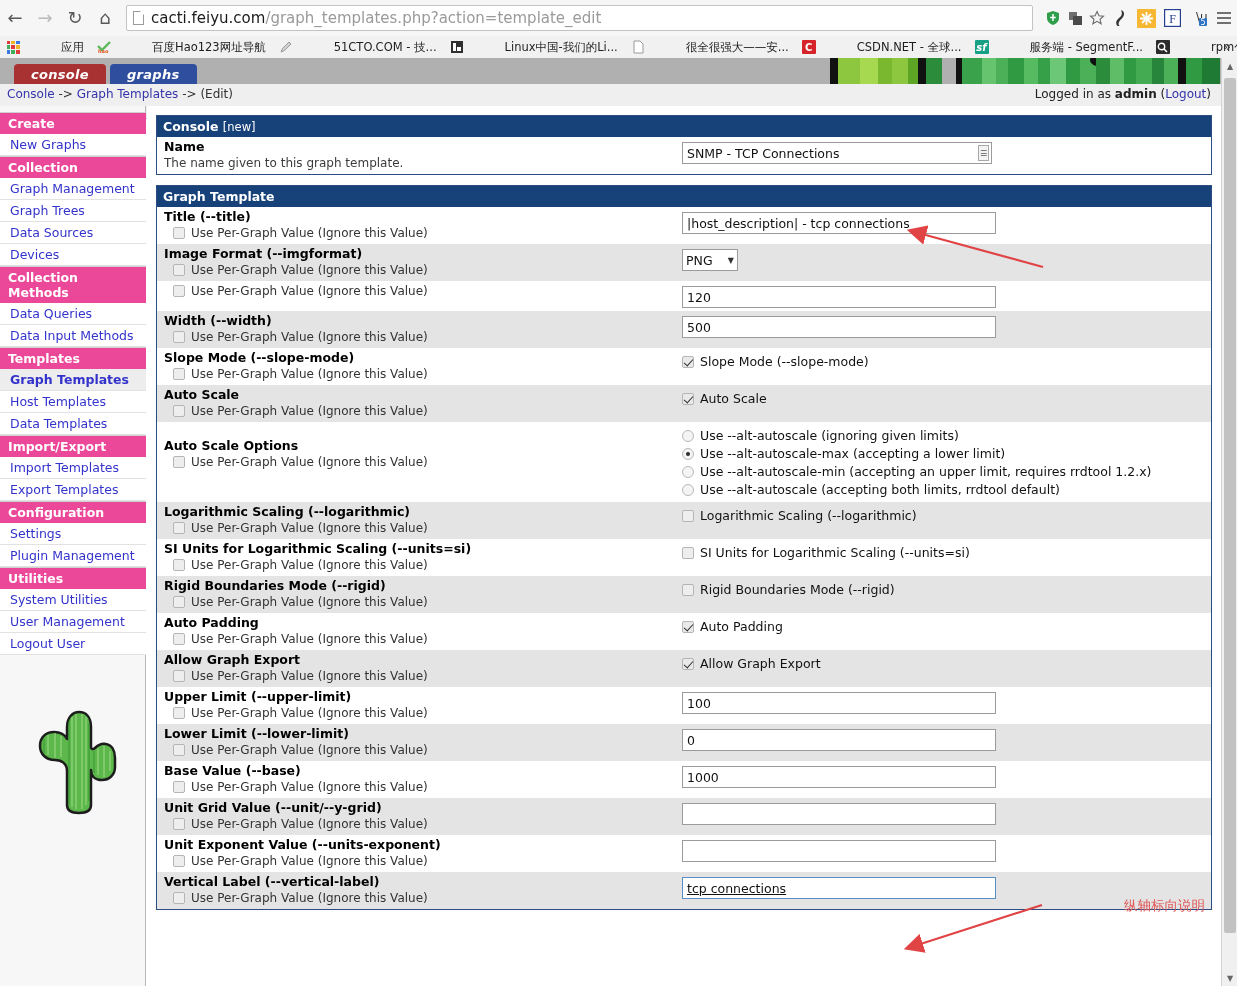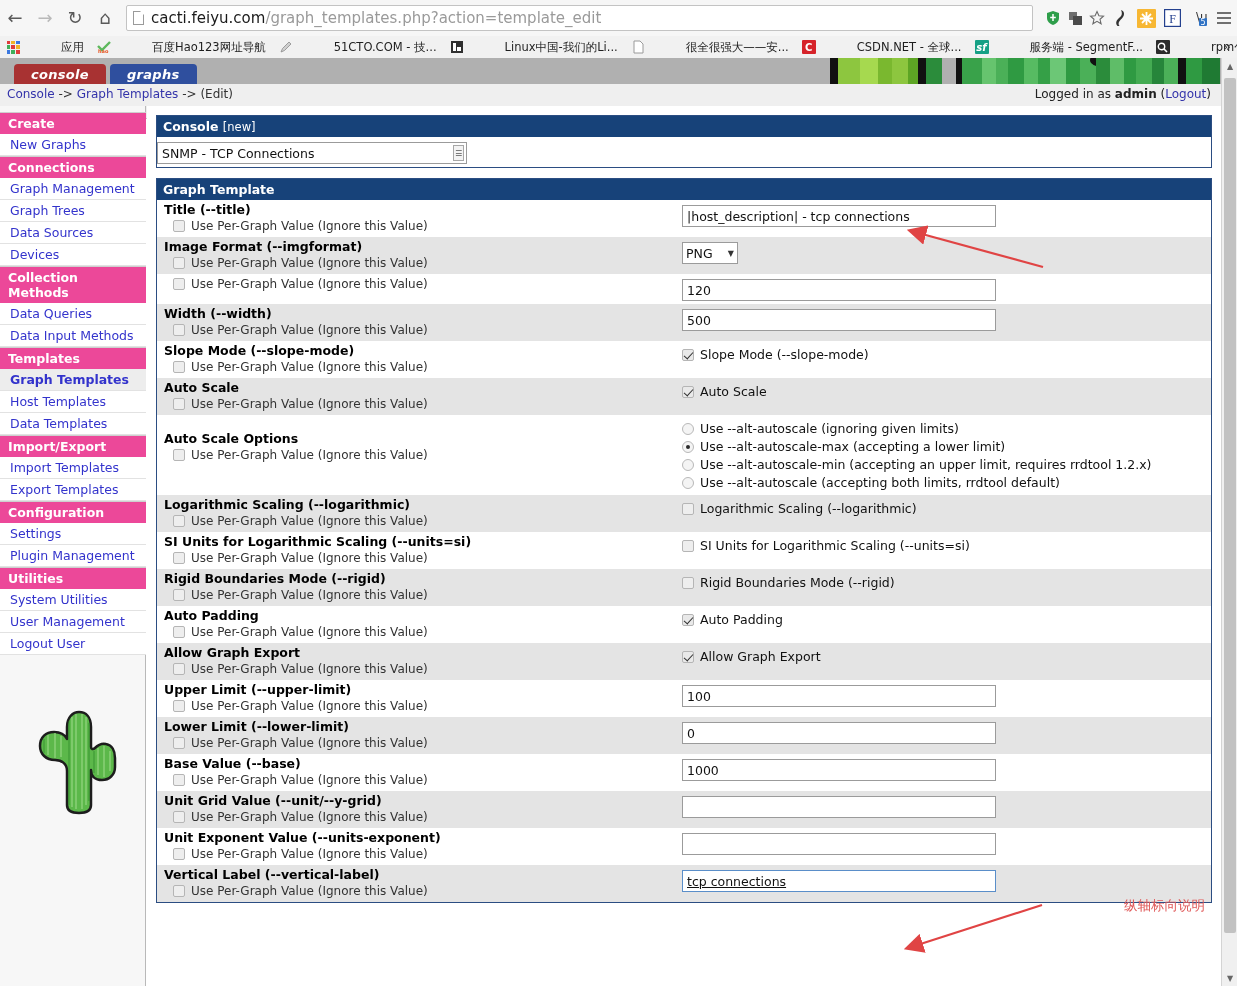--- a/index.html
+++ b/index.html
@@ -594,21 +594,21 @@
       <span>Logged in as</span>
       <b>admin</b>
       <span>(</span><a href="#">Logout</a><span>)</span>
     </div>
   </div>
 
   <div id="sidebar">
     <div id="menu">
         <div class="menu-head">Create</div>
         <div class="menu-item">New Graphs</div>
-        <div class="menu-head">Connections</div>
+        <div class="menu-head">Collection</div>
         <div class="menu-item">Graph Management</div>
         <div class="menu-item">Graph Trees</div>
         <div class="menu-item">Data Sources</div>
         <div class="menu-item">Devices</div>
         <div class="menu-head">Collection Methods</div>
         <div class="menu-item">Data Queries</div>
         <div class="menu-item">Data Input Methods</div>
         <div class="menu-head">Templates</div>
         <div class="menu-item current">Graph Templates</div>
         <div class="menu-item">Host Templates</div>
@@ -650,20 +650,24 @@
   </div>
 
   <div id="content">
 
     <div class="panel">
       <div class="panel-title">
         <span>Console</span>
         <span class="sub">[new]</span>
       </div>
       <div class="row odd">
+        <div class="row-left">
+          <div class="fld-label">Name</div>
+          <div class="fld-desc">The name given to this graph template.</div>
+        </div>
         <div class="row-right">
           <span class="name-wrap">
             <input class="txt name-field" type="text" value="SNMP - TCP Connections" style="">
             <span class="name-spin">☰</span>
           </span>
         </div>
       </div>
     </div>
 
     <div class="panel">

